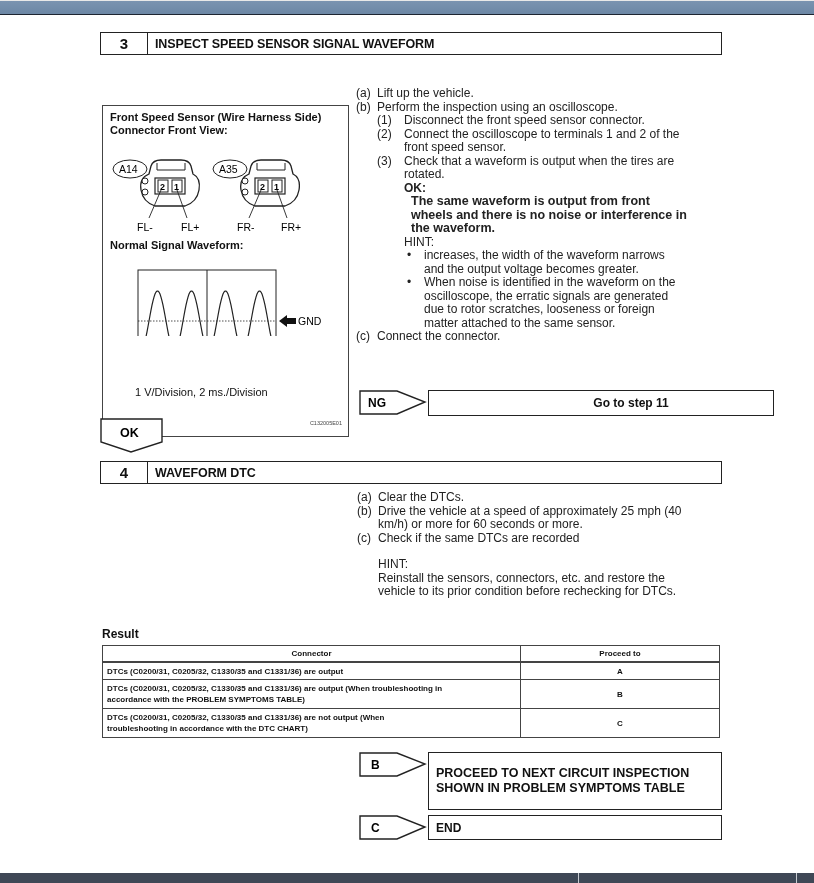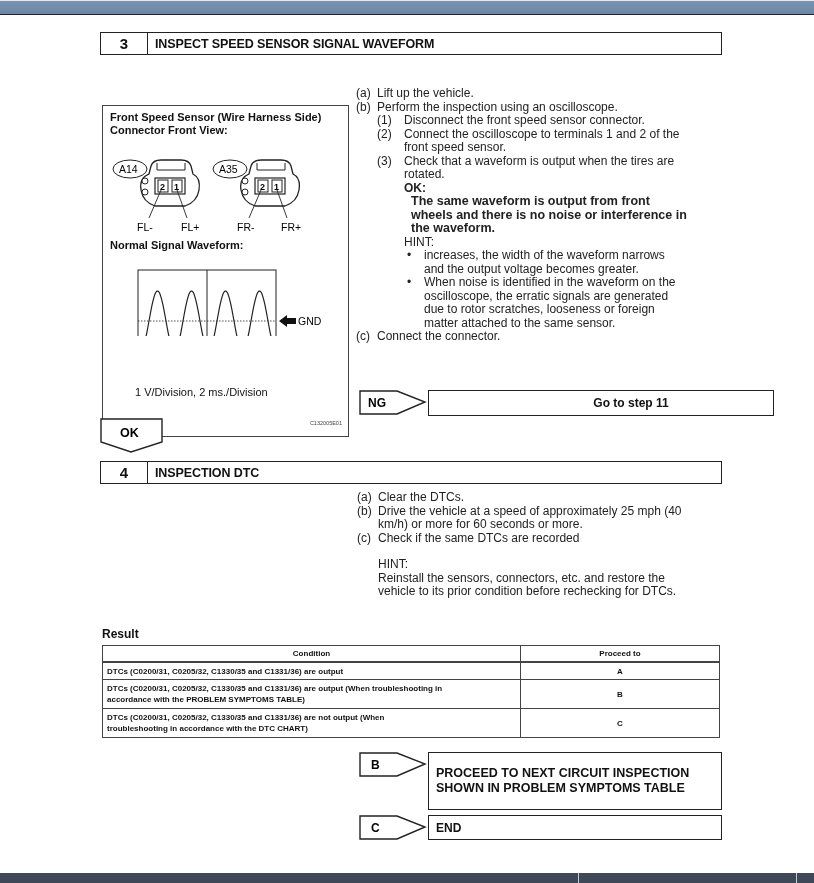--- a/index.html
+++ b/index.html
@@ -175,21 +175,21 @@
   <span>Go to step 11</span>
 </div>
 
 <svg style="position:absolute; left:100px; top:418px" width="64" height="36">
   <polygon points="1,1 62,1 62,24 31,34 1,24" fill="#fff" stroke="#222" stroke-width="1.4"></polygon>
   <text x="20" y="19" font-size="12.5" font-weight="bold" font-family="Liberation Sans, sans-serif">OK</text>
 </svg>
 
 <div class="stephead" style="left:100px; top:461px; width:622px;">
   <div class="num">4</div>
-  <div class="title">INSPECTION DTC</div>
+  <div class="title">WAVEFORM DTC</div>
 </div>
 
 <div class="instr" style="left:357px; top:491px; width:370px;">
   <div class="row"><span class="lbl">(a)</span><span style="margin-left:21px">Clear the DTCs.</span></div>
   <div class="row" style="padding-left:21px">
       <span class="lbl" style="left:0">(b)</span>
       <div>Drive the vehicle at a speed of approximately 25 mph (40</div>
       <div>km/h) or more for 60 seconds or more.</div>
     </div>
   <div class="row"><span class="lbl">(c)</span><span style="margin-left:21px">Check if the same DTCs are recorded</span></div>
@@ -197,21 +197,21 @@
   <div style="padding-left:21px">HINT:</div>
   <div style="padding-left:21px">Reinstall the sensors, connectors, etc. and restore the</div>
   <div style="padding-left:21px">vehicle to its prior condition before rechecking for DTCs.</div>
 </div>
 
 <div class="result-label">Result</div>
 
 <table class="result">
   <tbody>
       <tr>
-    <th>Condition</th>
+    <th>Connector</th>
     <th>Proceed to</th>
   </tr>
   <tr class="r1">
     <td>
           <div>DTCs (C0200/31, C0205/32, C1330/35 and C1331/36) are output</div>
         </td>
     <td class="c">A</td>
   </tr>
   <tr class="r2">
     <td>

